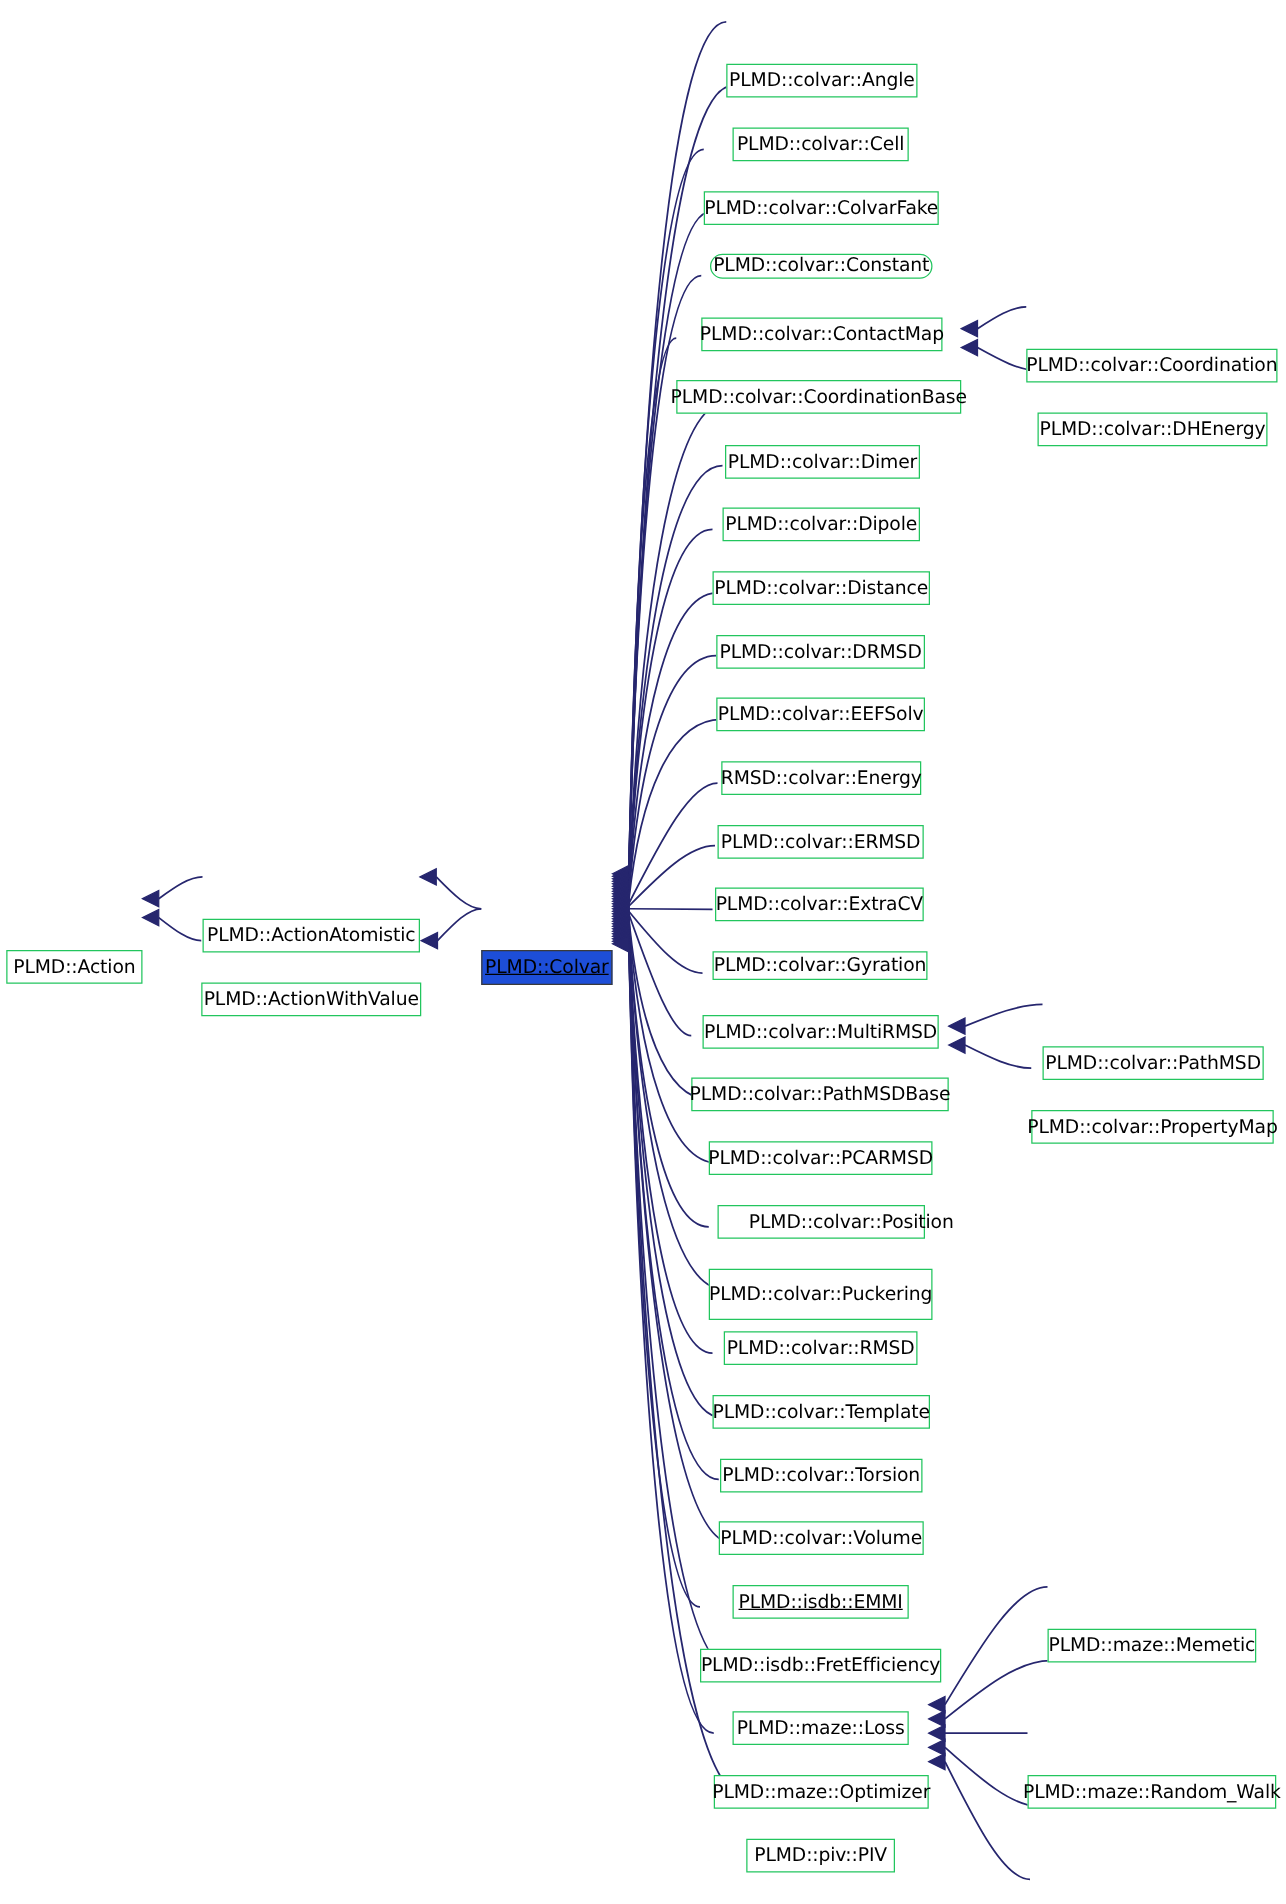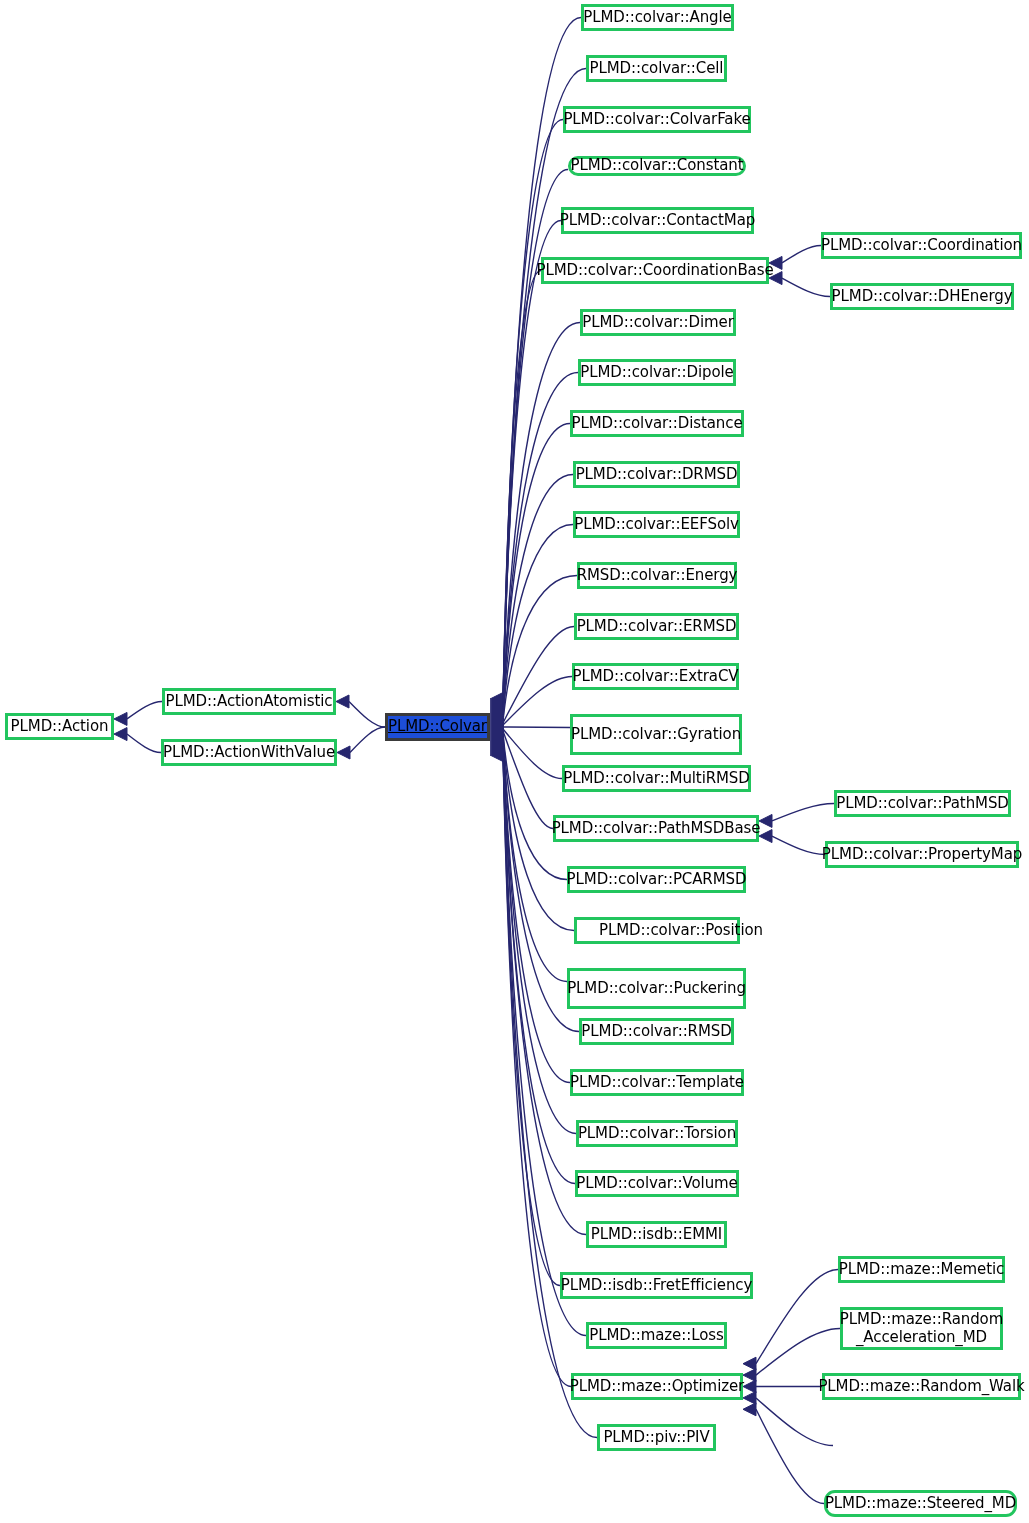--- a/index.html
+++ b/index.html
@@ -19,32 +19,33 @@
     position: absolute;
     left: 0;
     top: 0;
     width: 1029px;
     height: 1523px;
     pointer-events: none;
   }
   .node {
     position: absolute;
     box-sizing: border-box;
-    border: 3px solid #22c55e;
+    border: 1px solid #22c55e;
     background: #ffffff;
     color: #000000;
     font-size: 15px;
     line-height: 1.18;
     display: flex;
     align-items: center;
     justify-content: center;
     text-align: center;
     white-space: pre-line;
     z-index: 3;
     letter-spacing: -0.1px;
+    margin-top: 47px;
   }
   .node.highlight {
     background: #1d4ed8;
     border-color: #3a3a3a;
     text-decoration: underline;
   }
 </style>
 </head>
 <body>
 
@@ -150,35 +151,33 @@
     <div class="node" style="left: 821px; top: 232px; width: 201px; height: 27px;">PLMD::colvar::Coordination</div>
     <div class="node" style="left: 830px; top: 283px; width: 184px; height: 27px;">PLMD::colvar::DHEnergy</div>
     <div class="node" style="left: 580px; top: 309px; width: 156px; height: 27px;">PLMD::colvar::Dimer</div>
     <div class="node" style="left: 578px; top: 359px; width: 158px; height: 27px;">PLMD::colvar::Dipole</div>
     <div class="node" style="left: 570px; top: 410px; width: 174px; height: 27px;">PLMD::colvar::Distance</div>
     <div class="node" style="left: 573px; top: 461px; width: 167px; height: 27px;">PLMD::colvar::DRMSD</div>
     <div class="node" style="left: 573px; top: 511px; width: 167px; height: 27px;">PLMD::colvar::EEFSolv</div>
     <div class="node" style="left: 577px; top: 562px; width: 160px; height: 27px;">RMSD::colvar::Energy</div>
     <div class="node" style="left: 574px; top: 613px; width: 165px; height: 27px;">PLMD::colvar::ERMSD</div>
     <div class="node" style="left: 572px; top: 663px; width: 167px; height: 27px;">PLMD::colvar::ExtraCV</div>
-    <div class="node" style="left: 570px; top: 714px; width: 172px; height: 41px;">PLMD::colvar::Gyration</div>
+    <div class="node" style="left: 570px; top: 714px; width: 172px; height: 23px;">PLMD::colvar::Gyration</div>
     <div class="node" style="left: 562px; top: 765px; width: 189px; height: 27px;">PLMD::colvar::MultiRMSD</div>
     <div class="node" style="left: 553px; top: 815px; width: 206px; height: 27px;">PLMD::colvar::PathMSDBase</div>
     <div class="node" style="left: 834px; top: 790px; width: 177px; height: 27px;">PLMD::colvar::PathMSD</div>
     <div class="node" style="left: 825px; top: 841px; width: 194px; height: 27px;">PLMD::colvar::PropertyMap</div>
     <div class="node" style="left: 567px; top: 866px; width: 179px; height: 27px;">PLMD::colvar::PCARMSD</div>
     <div class="node" style="left: 574px; top: 917px; width: 166px; height: 27px; padding-left: 48px;">PLMD::colvar::Position</div>
     <div class="node" style="left: 567px; top: 968px; width: 179px; height: 41px;">PLMD::colvar::Puckering</div>
     <div class="node" style="left: 579px; top: 1018px; width: 155px; height: 27px;">PLMD::colvar::RMSD</div>
     <div class="node" style="left: 570px; top: 1069px; width: 174px; height: 27px;">PLMD::colvar::Template</div>
     <div class="node" style="left: 576px; top: 1120px; width: 162px; height: 27px;">PLMD::colvar::Torsion</div>
     <div class="node" style="left: 575px; top: 1170px; width: 164px; height: 27px;">PLMD::colvar::Volume</div>
-    <div class="node" style="left: 586px; top: 1221px; width: 141px; height: 27px;">PLMD::isdb::EMMI</div>
+    <div class="node" style="left: 586px; top: 1221px; width: 141px; height: 27px; text-decoration: underline;">PLMD::isdb::EMMI</div>
     <div class="node" style="left: 560px; top: 1272px; width: 193px; height: 27px;">PLMD::isdb::FretEfficiency</div>
     <div class="node" style="left: 586px; top: 1322px; width: 141px; height: 27px;">PLMD::maze::Loss</div>
     <div class="node" style="left: 571px; top: 1373px; width: 172px; height: 27px;">PLMD::maze::Optimizer</div>
     <div class="node" style="left: 597px; top: 1424px; width: 119px; height: 27px;">PLMD::piv::PIV</div>
     <div class="node" style="left: 838px; top: 1256px; width: 167px; height: 27px;">PLMD::maze::Memetic</div>
-    <div class="node" style="left: 840px; top: 1307px; width: 163px; height: 43px;">PLMD::maze::Random
-_Acceleration_MD</div>
     <div class="node" style="left: 822px; top: 1373px; width: 199px; height: 27px;">PLMD::maze::Random_Walk</div>
     <div class="node" style="left: 824px; top: 1490px; width: 193px; height: 27px; border-radius: 11px;">PLMD::maze::Steered_MD</div>
   </div>
 
 </body></html>

